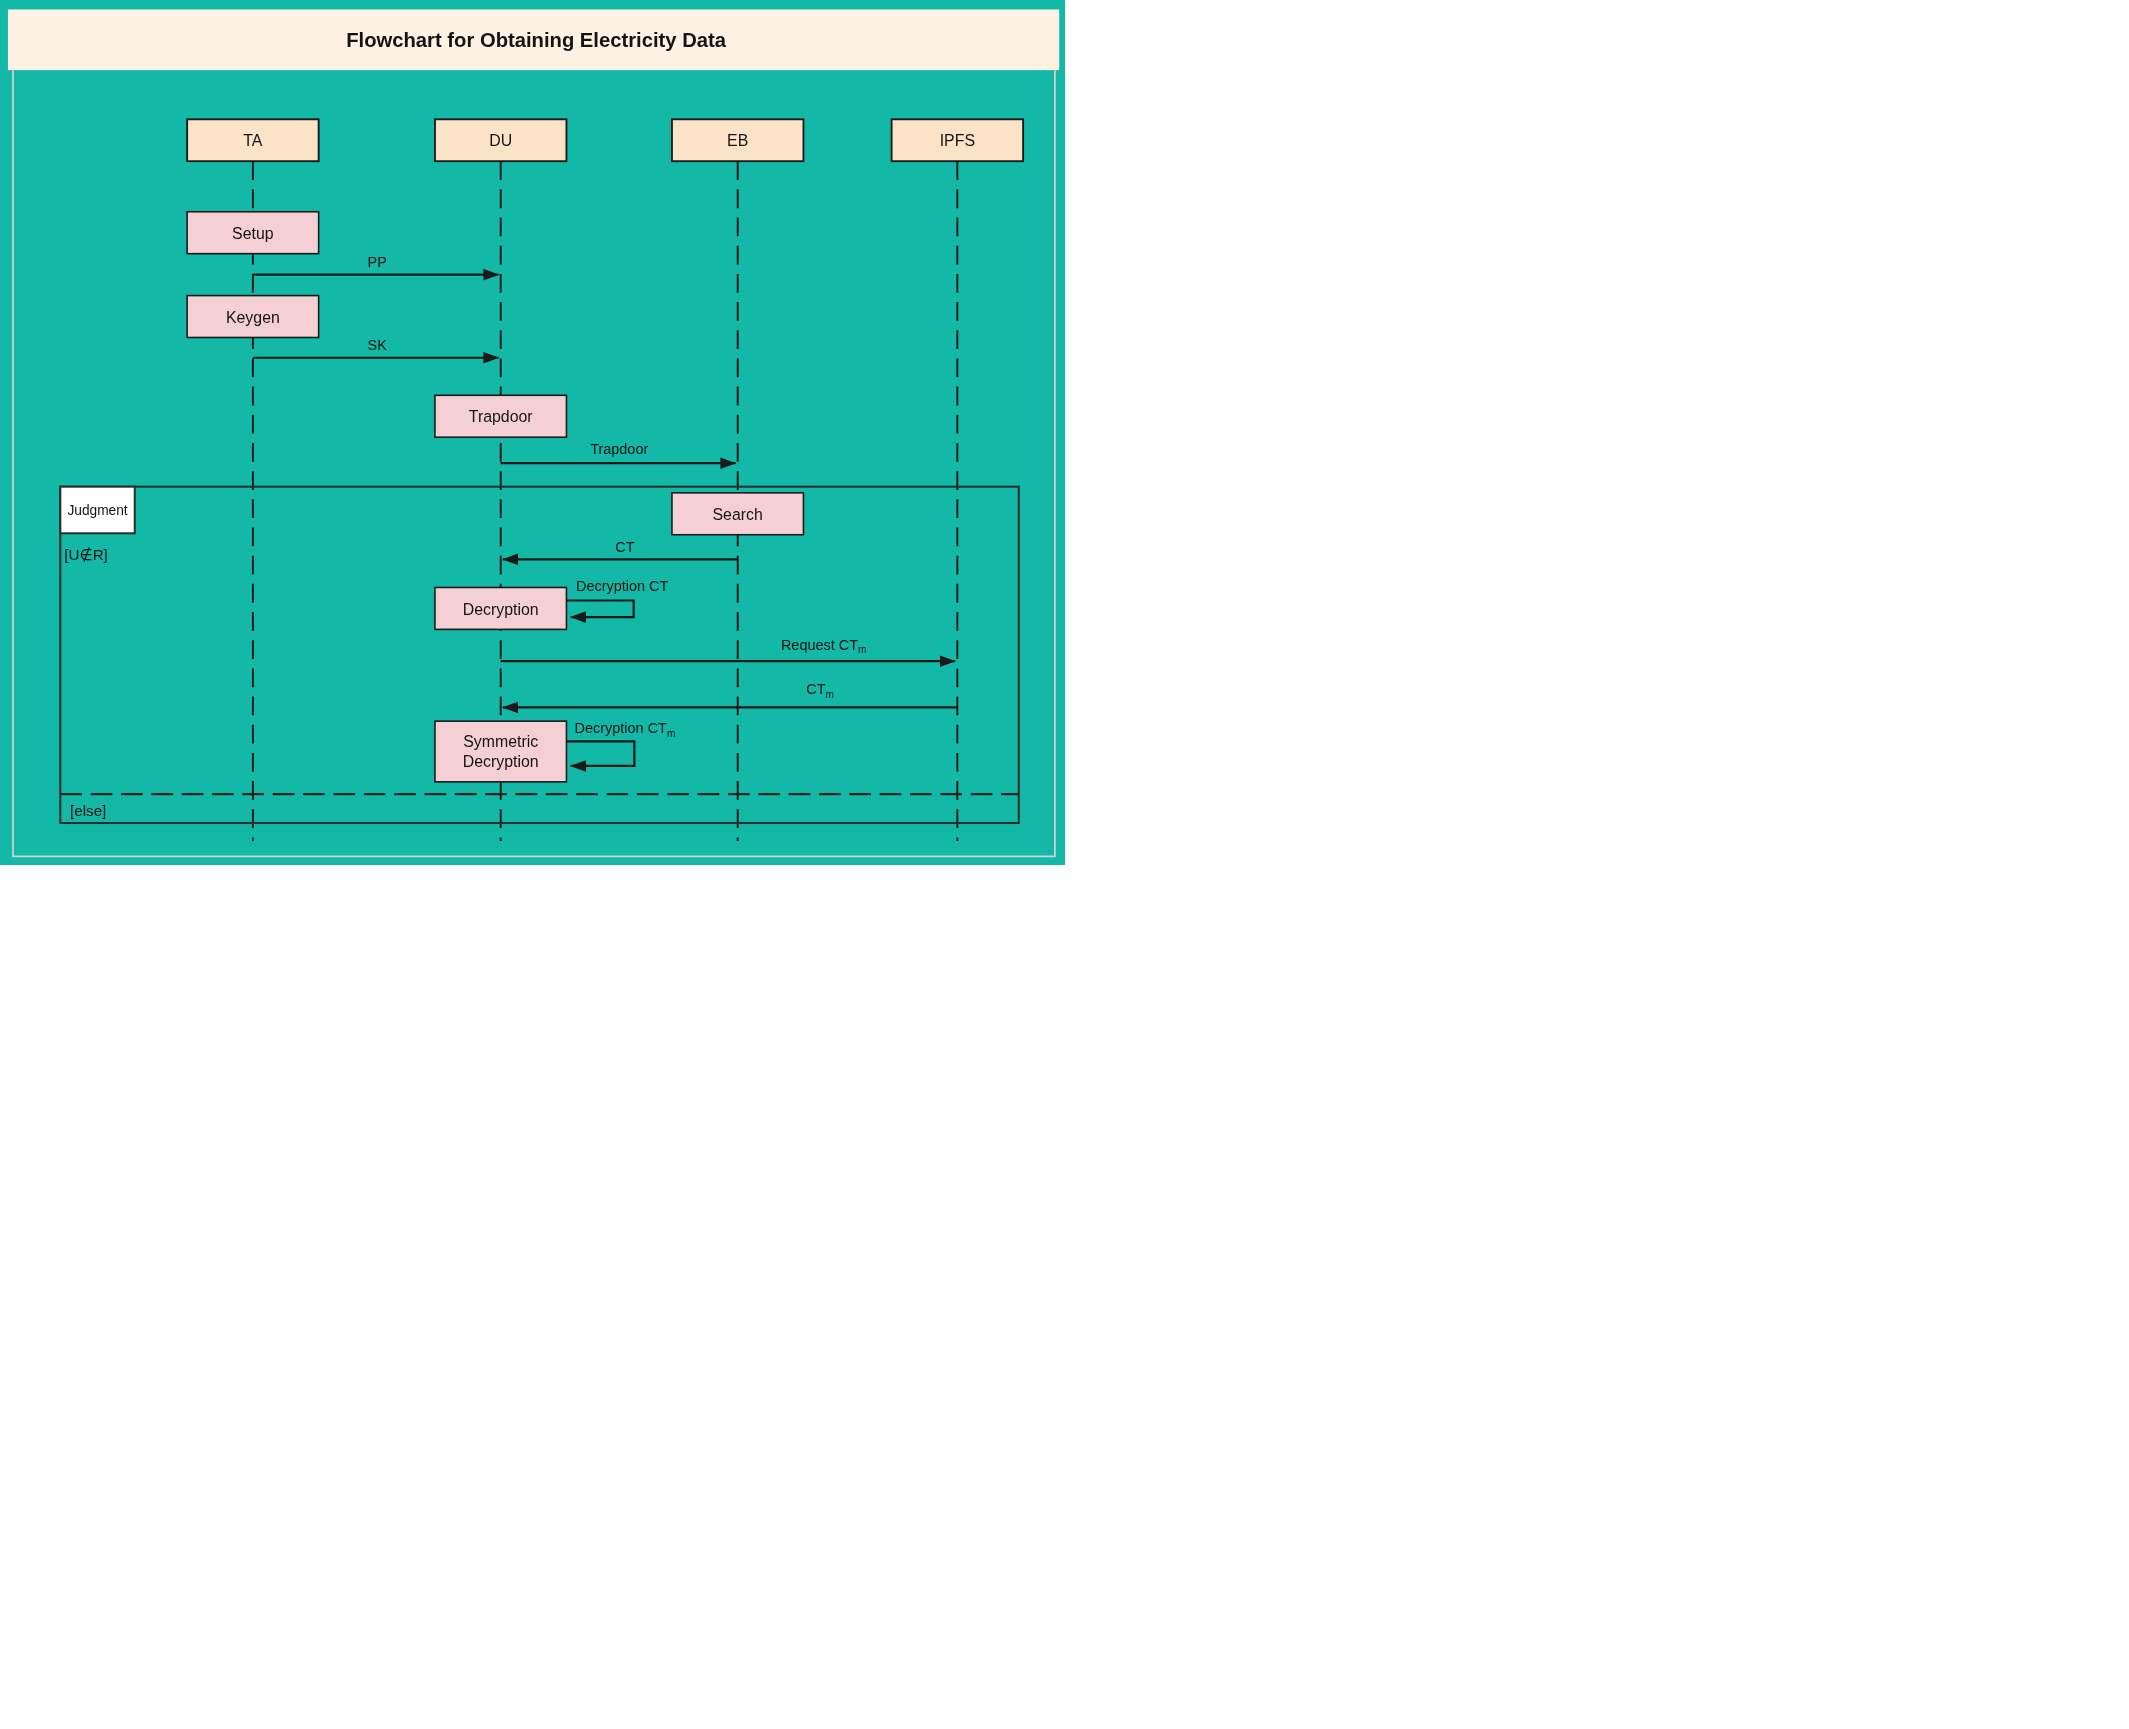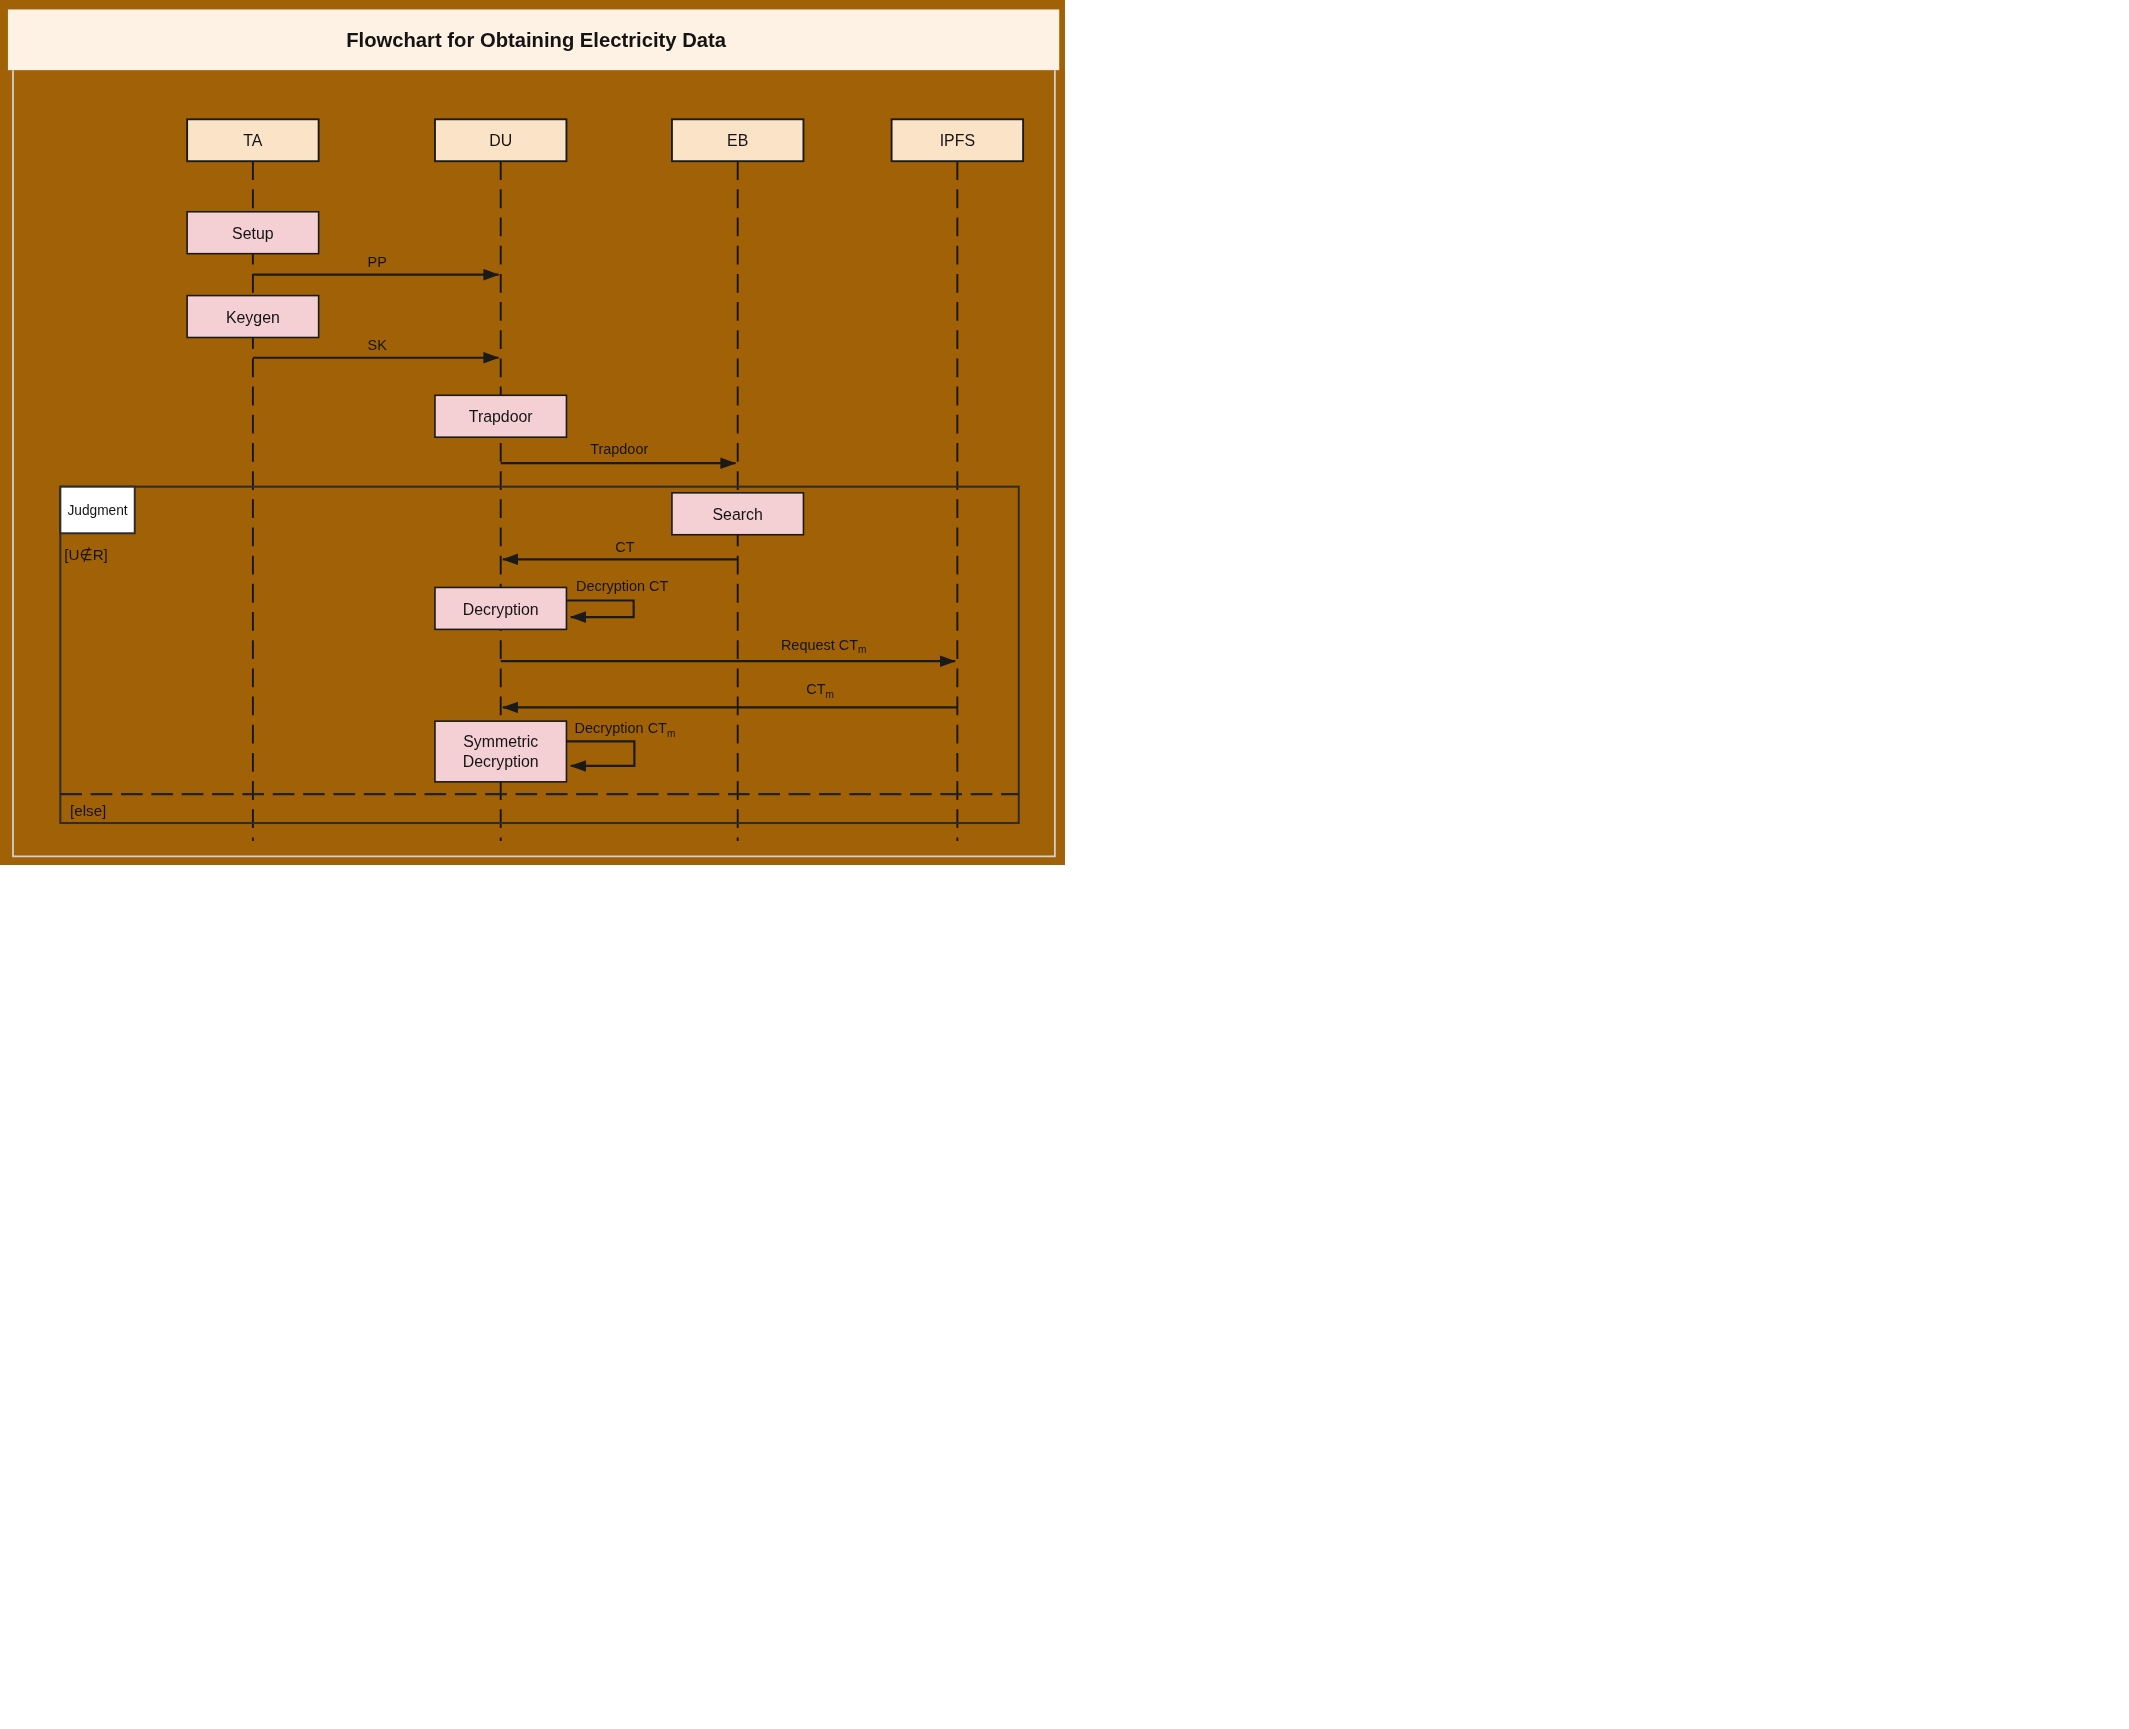--- a/index.html
+++ b/index.html
@@ -1,19 +1,19 @@
 <!DOCTYPE html>
 <html style="font-size:11.6px"><head>
 <meta charset="utf-8">
 <style>
   html,body{margin:0;padding:0;background:#ffffff;}
   .canvas{
     position:relative;
     width:1065px;height:865px;
-    background:#a16207;
+    background:#14b8a6;
     font-family:"Liberation Sans","DejaVu Sans",sans-serif;
   }
   svg{display:block;}
   text{fill:#141414;}
   .title-text{font-size:28px;font-weight:bold;}
   .actor-text{font-size:22px;}
   .activity-text{font-size:22px;}
   .msg-text{font-size:20px;}
   .sub-text{font-size:14px;}
   .frame-label-text{font-size:19px;}

